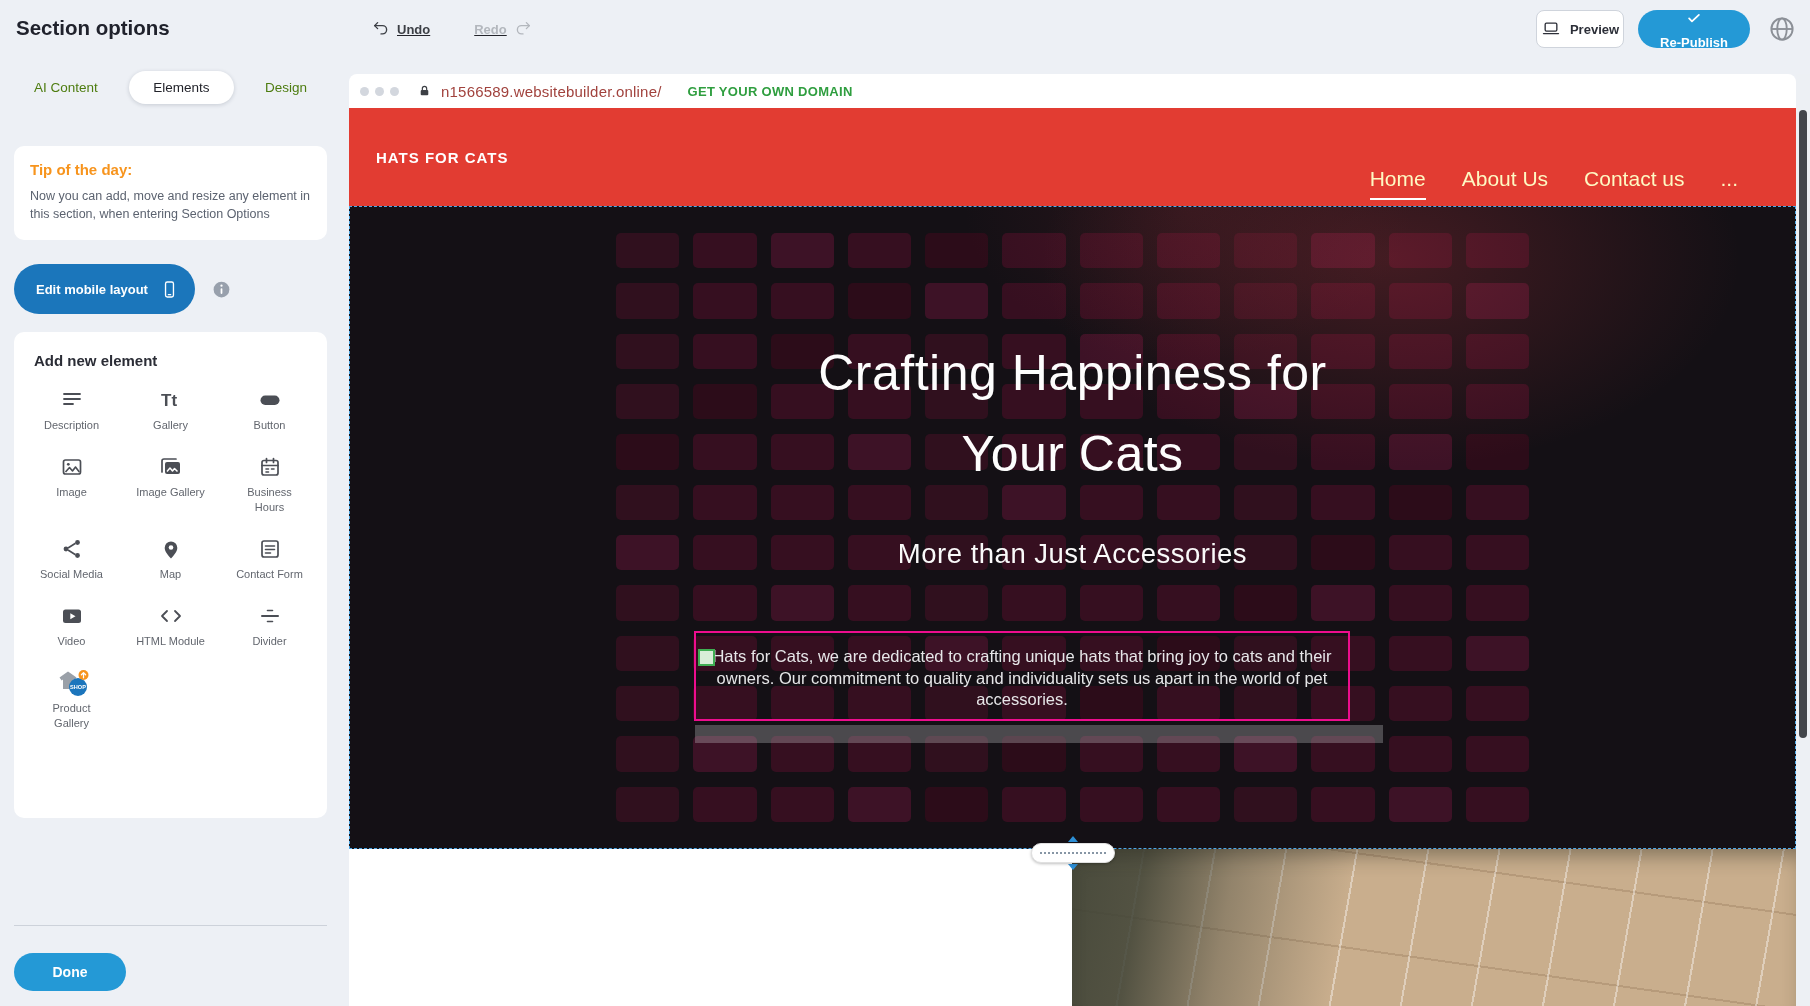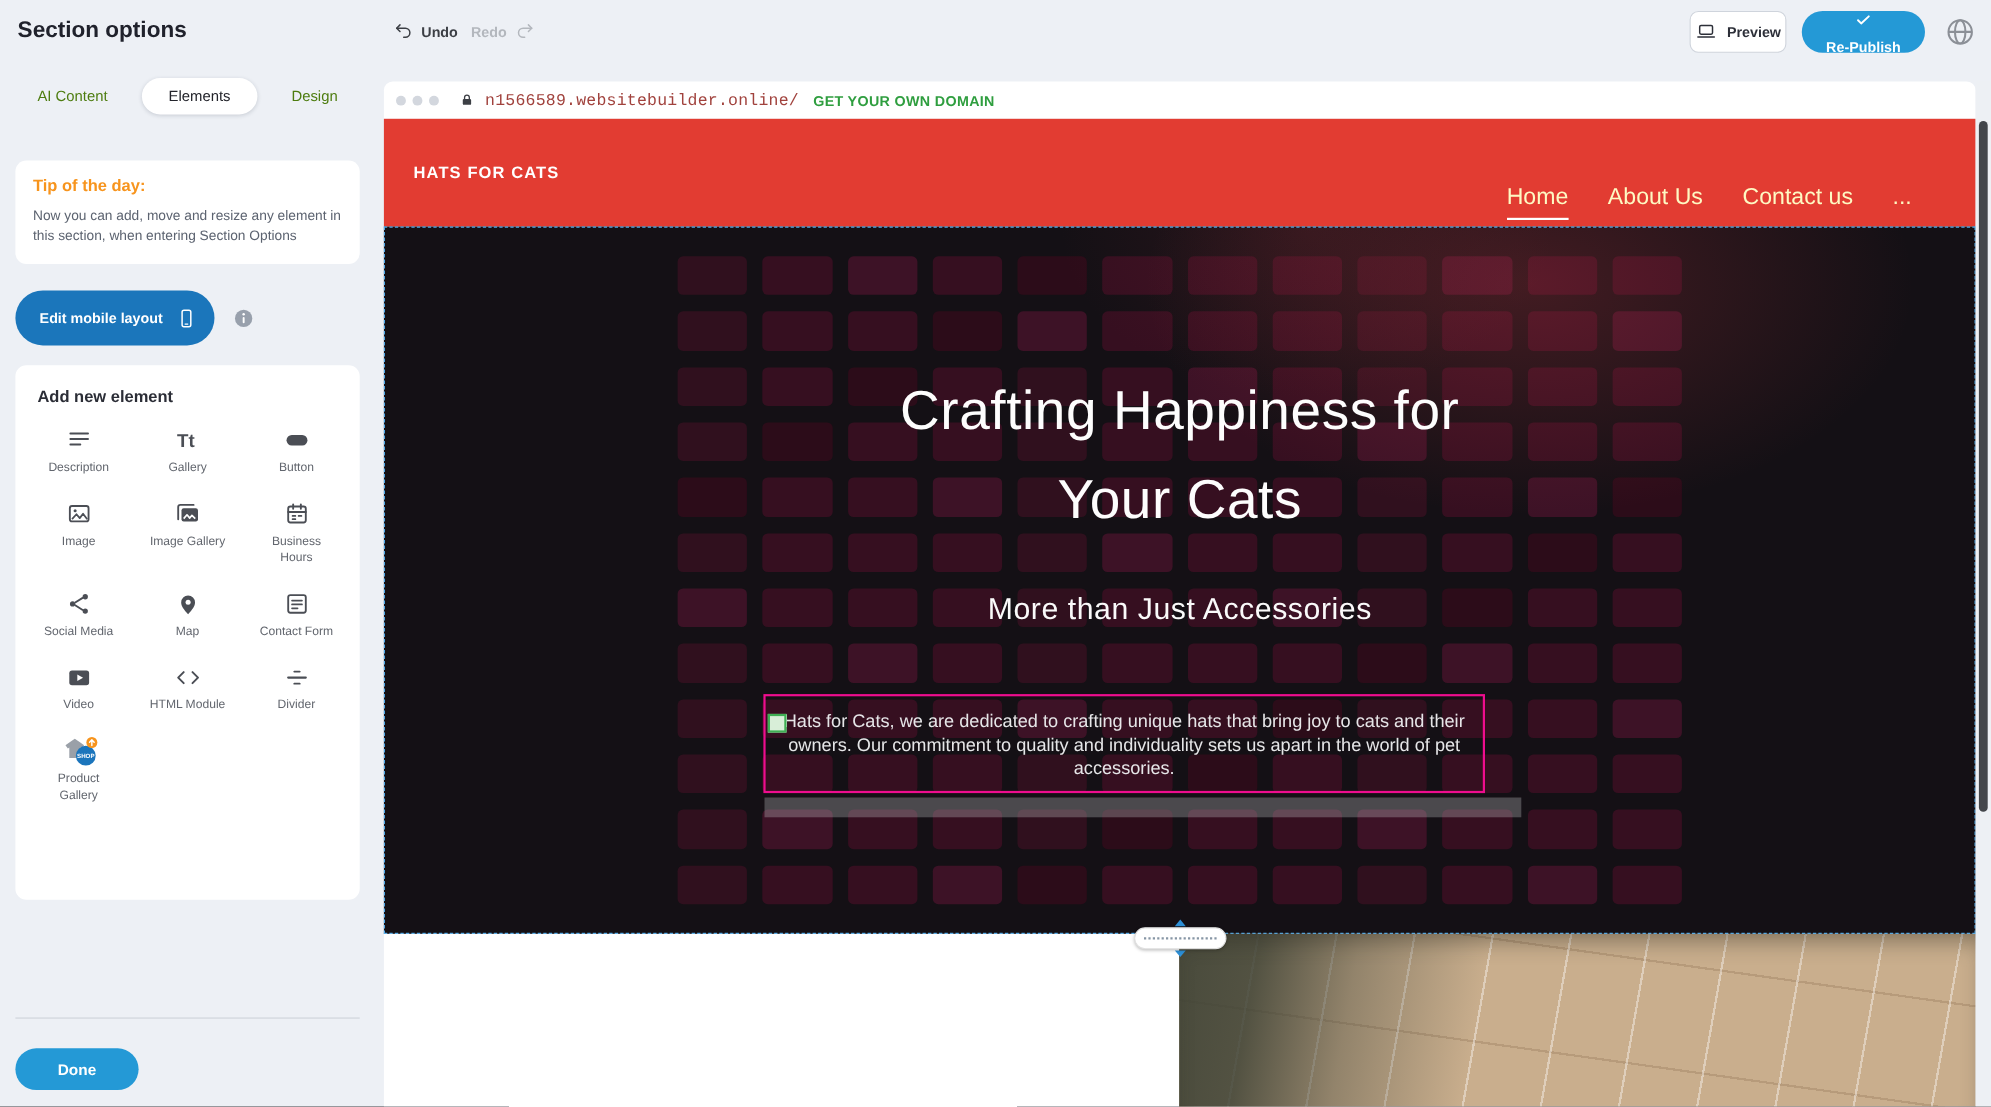--- a/index.html
+++ b/index.html
@@ -2,21 +2,21 @@
 <html><head>
 <meta charset="utf-8">
 <style>
   * { box-sizing:border-box; margin:0; padding:0; }
   html,body { width:1810px; height:1006px; overflow:hidden; }
   body { font-family:"Liberation Sans", sans-serif; background:#edf0f5; position:relative; color:#23242b; }
   .abs { position:absolute; }
 
   
   .page-title { left:16px; top:16px; font-size:20.5px; font-weight:700; color:#20222c; }
-  .history { left:358px; top:0; height:58px; display:flex; align-items:center; gap:12px; }
+  .history { left:372px; top:0; height:58px; display:flex; align-items:center; gap:44px;text-decoration:underline; }
   .hist-btn { display:flex; align-items:center; gap:7px; font-size:13px; font-weight:700; cursor:pointer; }
   .hist-btn.undo { color:#3c3f45; }
   .hist-btn.redo { color:#b3b7bd; }
   .top-actions { right:10px; top:10px; height:38px; display:flex; align-items:center; gap:14px; }
   .preview-btn { height:38px; padding:0 4px; background:#fff; border:1px solid #cfd4dc; border-radius:8px;
                  display:flex; align-items:center; gap:9px; font-size:13px; font-weight:700; color:#2c2f38; cursor:pointer; }
   .republish-btn { height:38px; padding:0 22px; background:#2499d6; border-radius:19px; display:flex; align-items:center;
                  gap:9px; font-size:13px; font-weight:700; color:#fff; cursor:pointer;flex-direction:column; }
   .globe-btn { width:36px; height:36px; display:flex; align-items:center; justify-content:center; color:#8c9097; cursor:pointer; }
 
@@ -40,22 +40,22 @@
   .sidebar-divider { left:14px; top:925px; width:313px; height:1px; background:#cdd2da; }
   .done-btn { left:14px; top:953px; width:112px; height:38px; background:#2499d6; border-radius:19px; color:#fff;
               font-size:14px; font-weight:700; display:flex; align-items:center; justify-content:center; cursor:pointer; }
 
   
   .browser-bar { left:349px; top:74px; width:1447px; height:34px; background:#fff; border-radius:8px 8px 0 0;
                  display:flex; align-items:center; padding-left:11px; }
   .win-dots { display:flex; gap:6px; }
   .win-dot { width:9px; height:9px; border-radius:50%; background:#d3d7de; }
   .lock-icon { margin-left:19px; display:flex; }
-  .url-text { margin-left:10px; font-size:15px; color:#a1423d; letter-spacing:.2px; cursor:pointer;font-family:Liberation Mono, monospace; }
-  .domain-link { margin-left:13px; font-size:13px; font-weight:700; color:#2f9e3f; letter-spacing:.3px; cursor:pointer; }
+  .url-text { margin-left:10px; font-size:15px; color:#a1423d; letter-spacing:.2px; cursor:pointer; }
+  .domain-link { margin-left:26px; font-size:13px; font-weight:700; color:#2f9e3f; letter-spacing:.3px; cursor:pointer; }
 
   
   .site-header { left:349px; top:108px; width:1447px; height:98px; background:#e23c32; display:flex; align-items:center;
                  padding:0 58px 0 27px; }
   .site-logo { color:#fff; font-size:15px; font-weight:700; letter-spacing:1px; cursor:pointer; }
   .site-nav { margin-left:auto; display:flex; align-items:center; gap:36px; }
   .nav-item { position:relative; color:#fef9c3; font-size:21px; cursor:pointer;margin-top:44px; }
   .nav-item.active::after { content:""; position:absolute; left:0; right:0; bottom:-9px; height:2px; background:#fff; }
 
   

